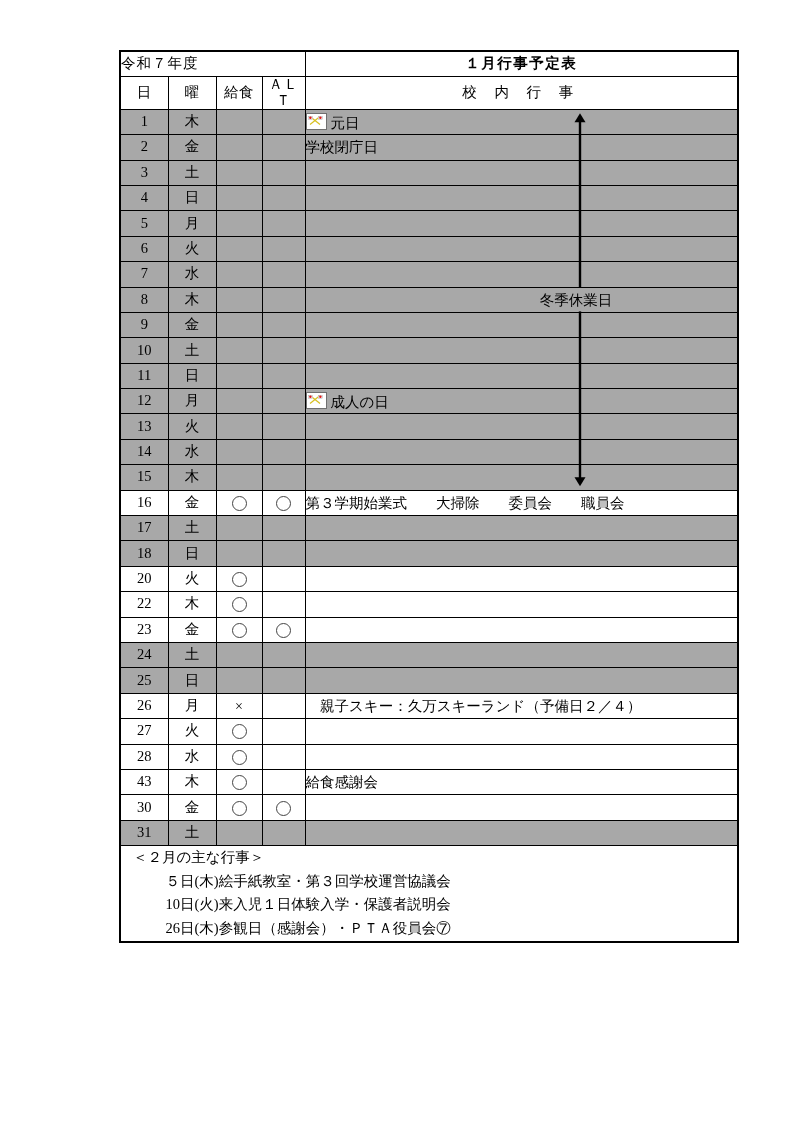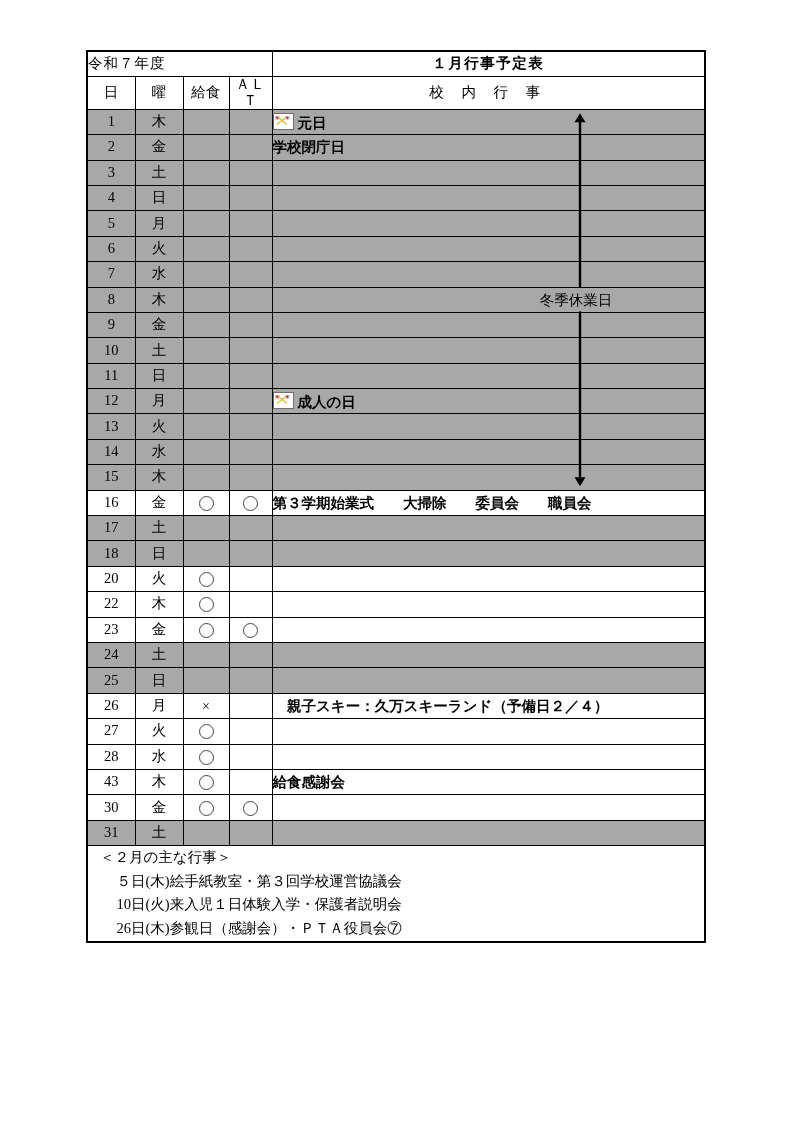--- a/index.html
+++ b/index.html
@@ -36,20 +36,21 @@
     font-size: 14.5px;
     line-height: 1.1;
     vertical-align: middle;
     background: #ffffff;
     box-sizing: border-box;
   }
 
   
   table.cal {
     border: 2px solid #000000;
+    margin-left: 33px;
   }
 
   
   col.c-day   { width: 48px; }
   col.c-dow   { width: 48px; }
   col.c-lunch { width: 46px; }
   col.c-alt   { width: 43px; }
   col.c-event { width: 433px; }
 
   
@@ -113,36 +114,36 @@
     height: 15px;
     background: #ffffff;
     border: 1px solid #707070;
     vertical-align: -3px;
     margin-right: 4px;
     position: relative;
     overflow: hidden;
   }
   .flag-icon svg { display: block; }
 
-  .ev-text { vertical-align: middle; font-weight: bold; }
+  .ev-text { vertical-align: middle; }
 
   
   td.notes {
     text-align: left;
     padding: 4px 0 5px 5px;
     height: auto;
     vertical-align: top;
   }
   .note-line {
     font-size: 14.5px;
     line-height: 1.63;
     white-space: pre;
   }
   .note-head { padding-left: 12px; }
-  .note-item { padding-left: 14px; }
+  .note-item { padding-left: 30px; }
 
   
   #arrow-layer {
     position: absolute;
     left: 0;
     top: 0;
     width: 618px;
     height: 677px;
     pointer-events: none;
   }

